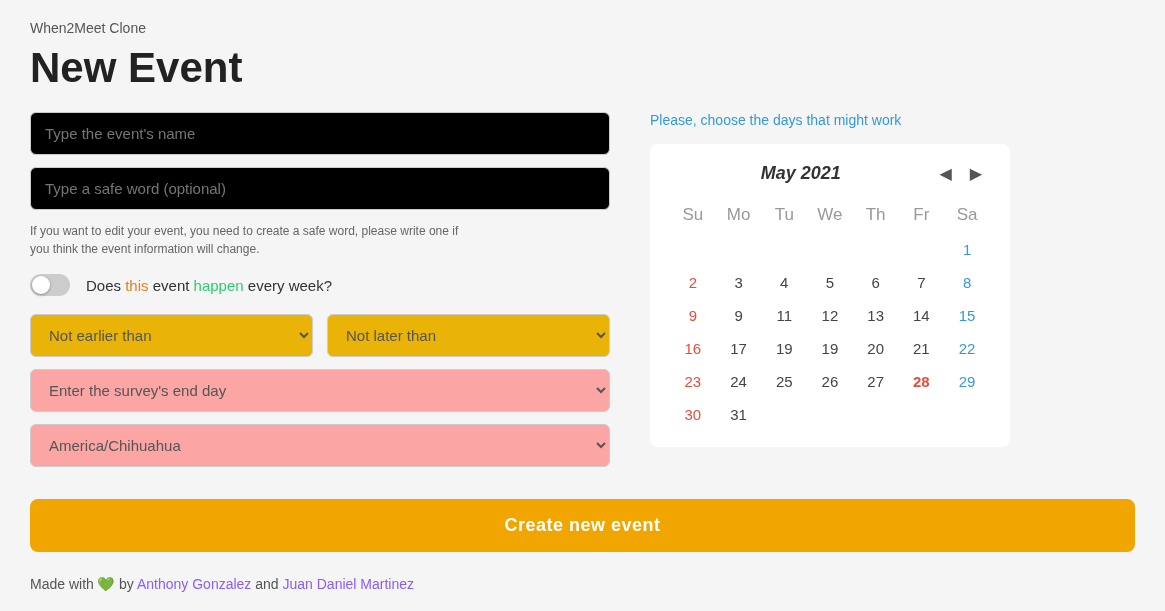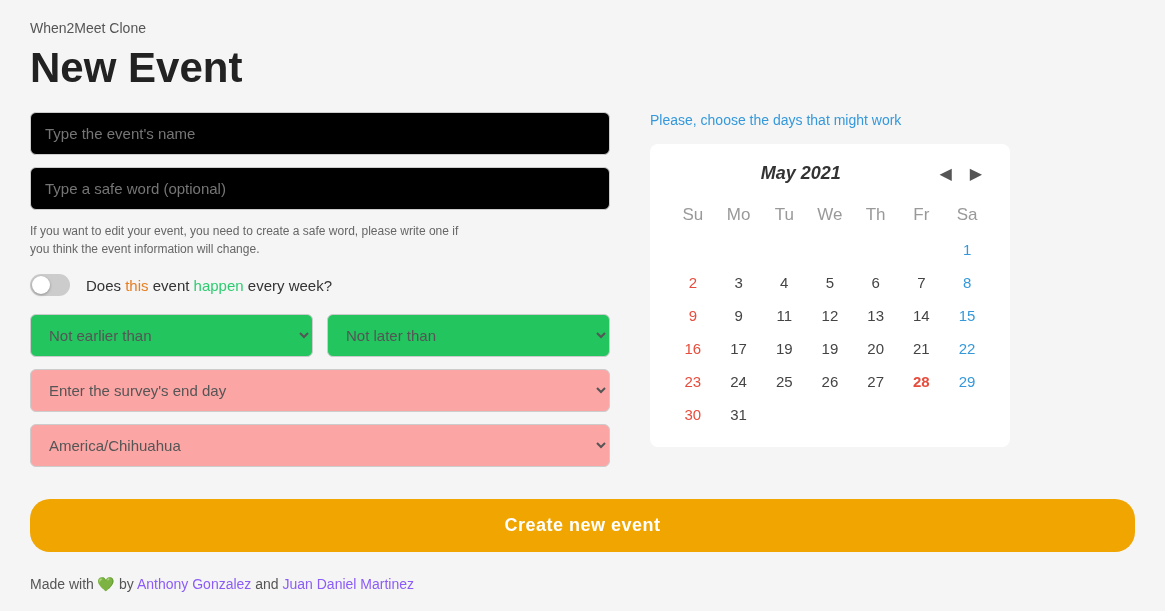--- a/index.html
+++ b/index.html
@@ -89,21 +89,21 @@
       gap: 14px;
       margin-bottom: 12px;
     }
     .form-select {
       flex: 1;
       padding: 11px 14px;
       border: 1.5px solid #ccc;
       border-radius: 6px;
       font-size: 15px;
       color: #555;
-      background: #22c55e;
+      background: #eab308;
       outline: none;
       appearance: auto;
       cursor: pointer;
     }
     .form-select-full {
       width: 100%;
       padding: 11px 14px;
       border: 1.5px solid #ccc;
       border-radius: 6px;
       font-size: 15px;
@@ -175,21 +175,21 @@
     }
     .calendar-grid td.empty { cursor: default; }
     .create-btn {
       width: 100%;
       padding: 16px;
       background: #f0a500;
       color: #fff;
       font-size: 18px;
       font-weight: 600;
       border: none;
-      border-radius: 20px;
+      border-radius: 8px;
       cursor: pointer;
       margin-top: 20px;
       letter-spacing: 0.5px;
     }
     .footer {
       margin-top: 24px;
       font-size: 14px;
       color: #555;
     }
     .footer .heart { color: #2ecc71; }

